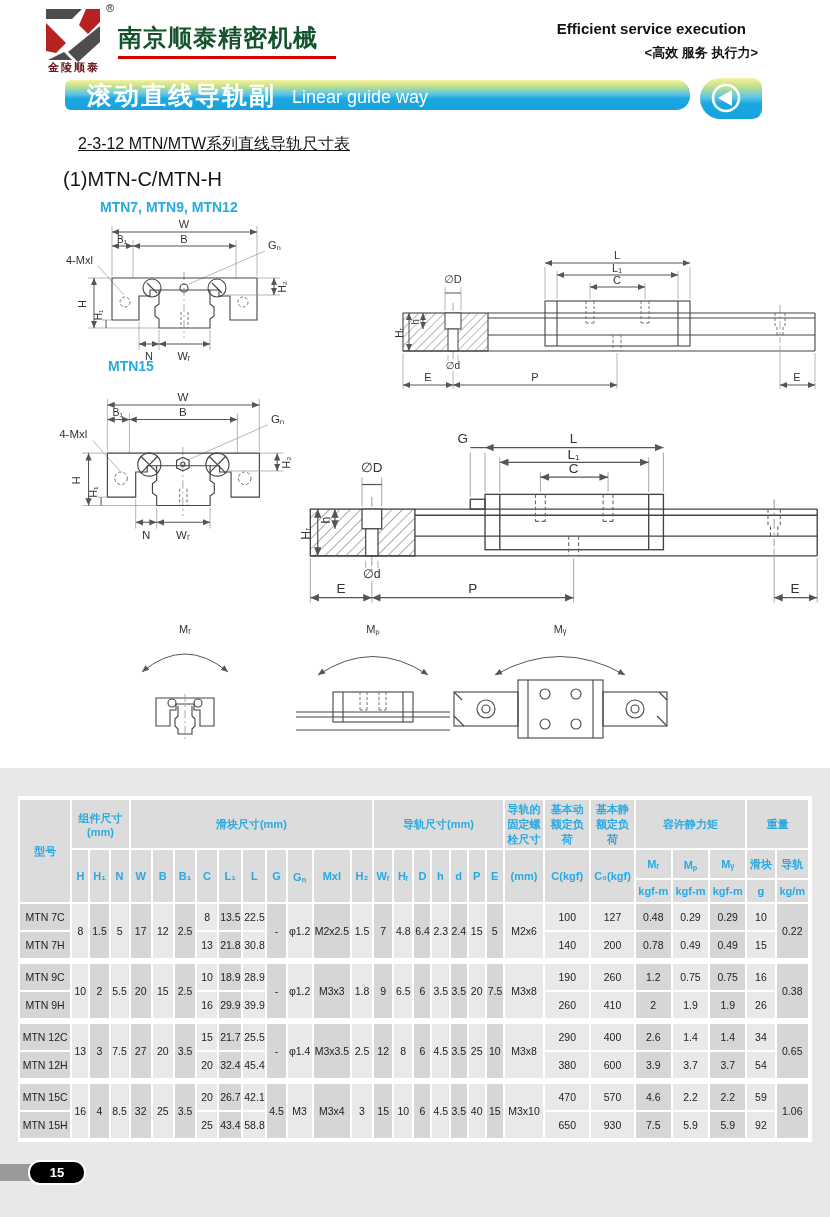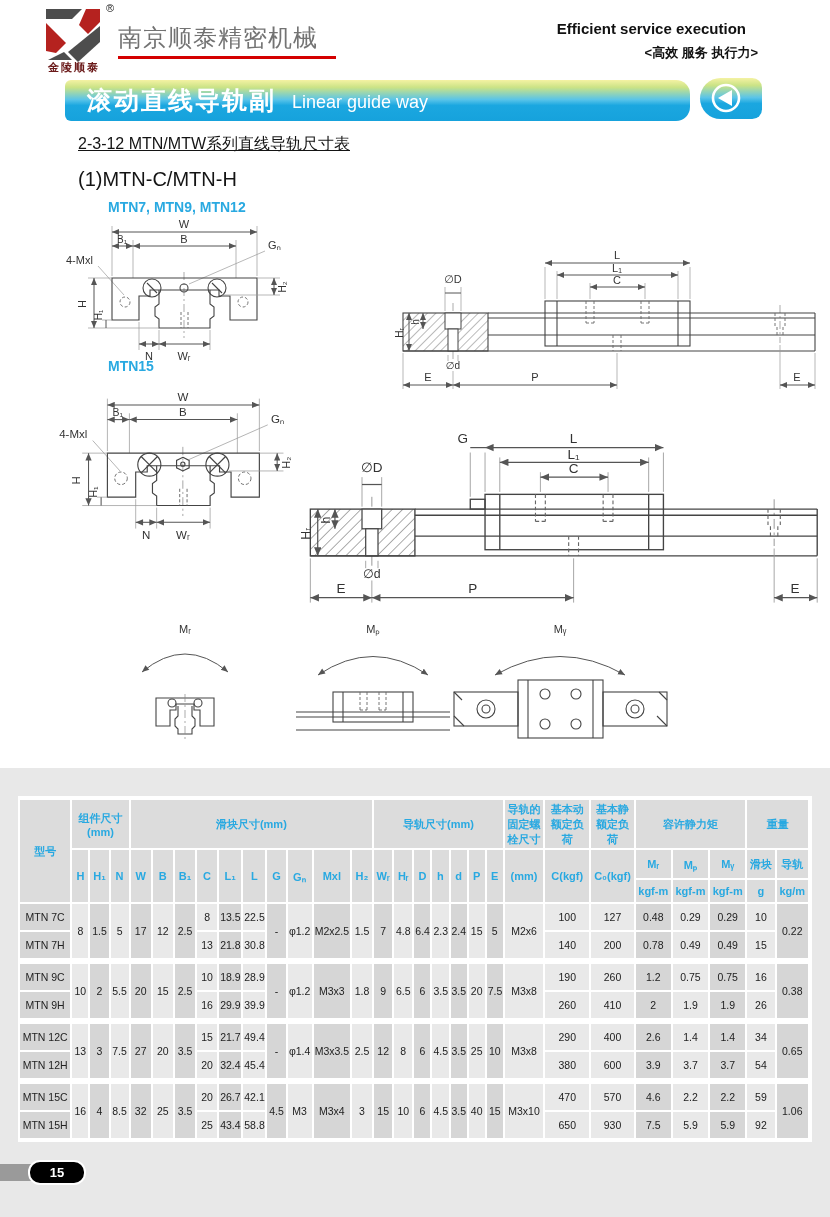--- a/index.html
+++ b/index.html
@@ -2,37 +2,37 @@
 <html><head>
 <meta charset="utf-8">
 <style>
   html,body{margin:0;padding:0;}
   body{width:830px;height:1217px;background:#fff;font-family:"Liberation Sans",sans-serif;position:relative;overflow:hidden;}
   .abs{position:absolute;}
   
   .logo-wrap{left:34px;top:6px;width:84px;height:72px;}
   .reg-mark{left:106px;top:2px;font-size:11px;color:#222;}
   .logo-caption{left:30px;top:60px;width:88px;text-align:center;font-family:"Liberation Serif",serif;font-weight:bold;font-size:11px;color:#6b1a1a;letter-spacing:2px;}
-  .company-name{left:118px;top:22px;font-size:24px;font-weight:normal;color:#737373;letter-spacing:1px;}
+  .company-name{left:118px;top:22px;font-size:24px;font-weight:bold;color:#14532d;letter-spacing:1px;}
   .company-underline{left:118px;top:56px;width:218px;height:3px;background:#d40000;}
   .slogan-en{right:84px;top:20px;font-size:15px;font-weight:bold;color:#111;text-align:right;}
   .slogan-zh{right:72px;top:44px;font-size:13px;font-weight:bold;color:#111;text-align:right;}
   
-  .banner{left:65px;top:80px;width:625px;height:41px;border-radius:6px 14px 14px 6px;
+  .banner{left:65px;top:80px;width:625px;height:30px;border-radius:6px 14px 14px 6px;
     background:linear-gradient(to bottom,#f4f2a3 0%,#cbe386 18%,#59c4e9 48%,#1ba7e0 62%,#16a2dc 100%);
     display:flex;align-items:center;}
   .banner-zh{font-size:25px;font-weight:bold;color:#fff;margin-left:22px;letter-spacing:2px;}
   .banner-en{font-size:18px;color:#fff;margin-left:16px;margin-top:4px;}
   .back-btn{left:700px;top:78px;width:62px;height:41px;border-radius:21px 10px 10px 21px;
     background:linear-gradient(to bottom,#f4f2a3 0%,#cbe386 18%,#59c4e9 48%,#1ba7e0 62%,#16a2dc 100%);cursor:pointer;}
   
   .sec-title{left:78px;top:134px;font-size:16px;color:#141414;text-decoration:underline;}
-  .sec-sub{left:78px;top:168px;font-size:20px;color:#141414;}
+  .sec-sub{left:63px;top:168px;font-size:20px;color:#141414;}
   .fig-cap{color:#29a9e1;font-size:14px;font-weight:bold;}
-  .fig1-cap{left:108px;top:199px;}
+  .fig1-cap{left:100px;top:199px;}
   .fig2-cap{left:108px;top:358px;}
   
   svg text{font-family:"Liberation Sans",sans-serif;fill:#333;}
   .dt{font-size:11px;}
   .dts{font-size:10px;}
   .dw{stroke:#444;fill:none;stroke-width:1.1;}
   .dl{stroke:#555;stroke-width:1;fill:none;}
   .xl{stroke:#999;stroke-width:0.7;}
   .dd{stroke:#666;stroke-width:0.9;fill:none;stroke-dasharray:3 2;}
   .cl{stroke:#888;stroke-width:0.7;stroke-dasharray:8 3 2 3;}
@@ -559,21 +559,21 @@
         <tr>
           <td class="dark model">MTN 12C</td>
           <td rowspan="2" class="light">13</td>
           <td rowspan="2" class="dark">3</td>
           <td rowspan="2" class="light">7.5</td>
           <td rowspan="2" class="dark">27</td>
           <td rowspan="2" class="light">20</td>
           <td rowspan="2" class="dark">3.5</td>
           <td class="light">15</td>
           <td class="dark">21.7</td>
-          <td class="light">49.4</td>
+          <td class="light">25.5</td>
           <td rowspan="2" class="dark">-</td>
           <td rowspan="2" class="light">φ1.4</td>
           <td rowspan="2" class="dark">M3x3.5</td>
           <td rowspan="2" class="light">2.5</td>
           <td rowspan="2" class="dark">12</td>
           <td rowspan="2" class="light">8</td>
           <td rowspan="2" class="dark">6</td>
           <td rowspan="2" class="light">4.5</td>
           <td rowspan="2" class="dark">3.5</td>
           <td rowspan="2" class="light">25</td>

